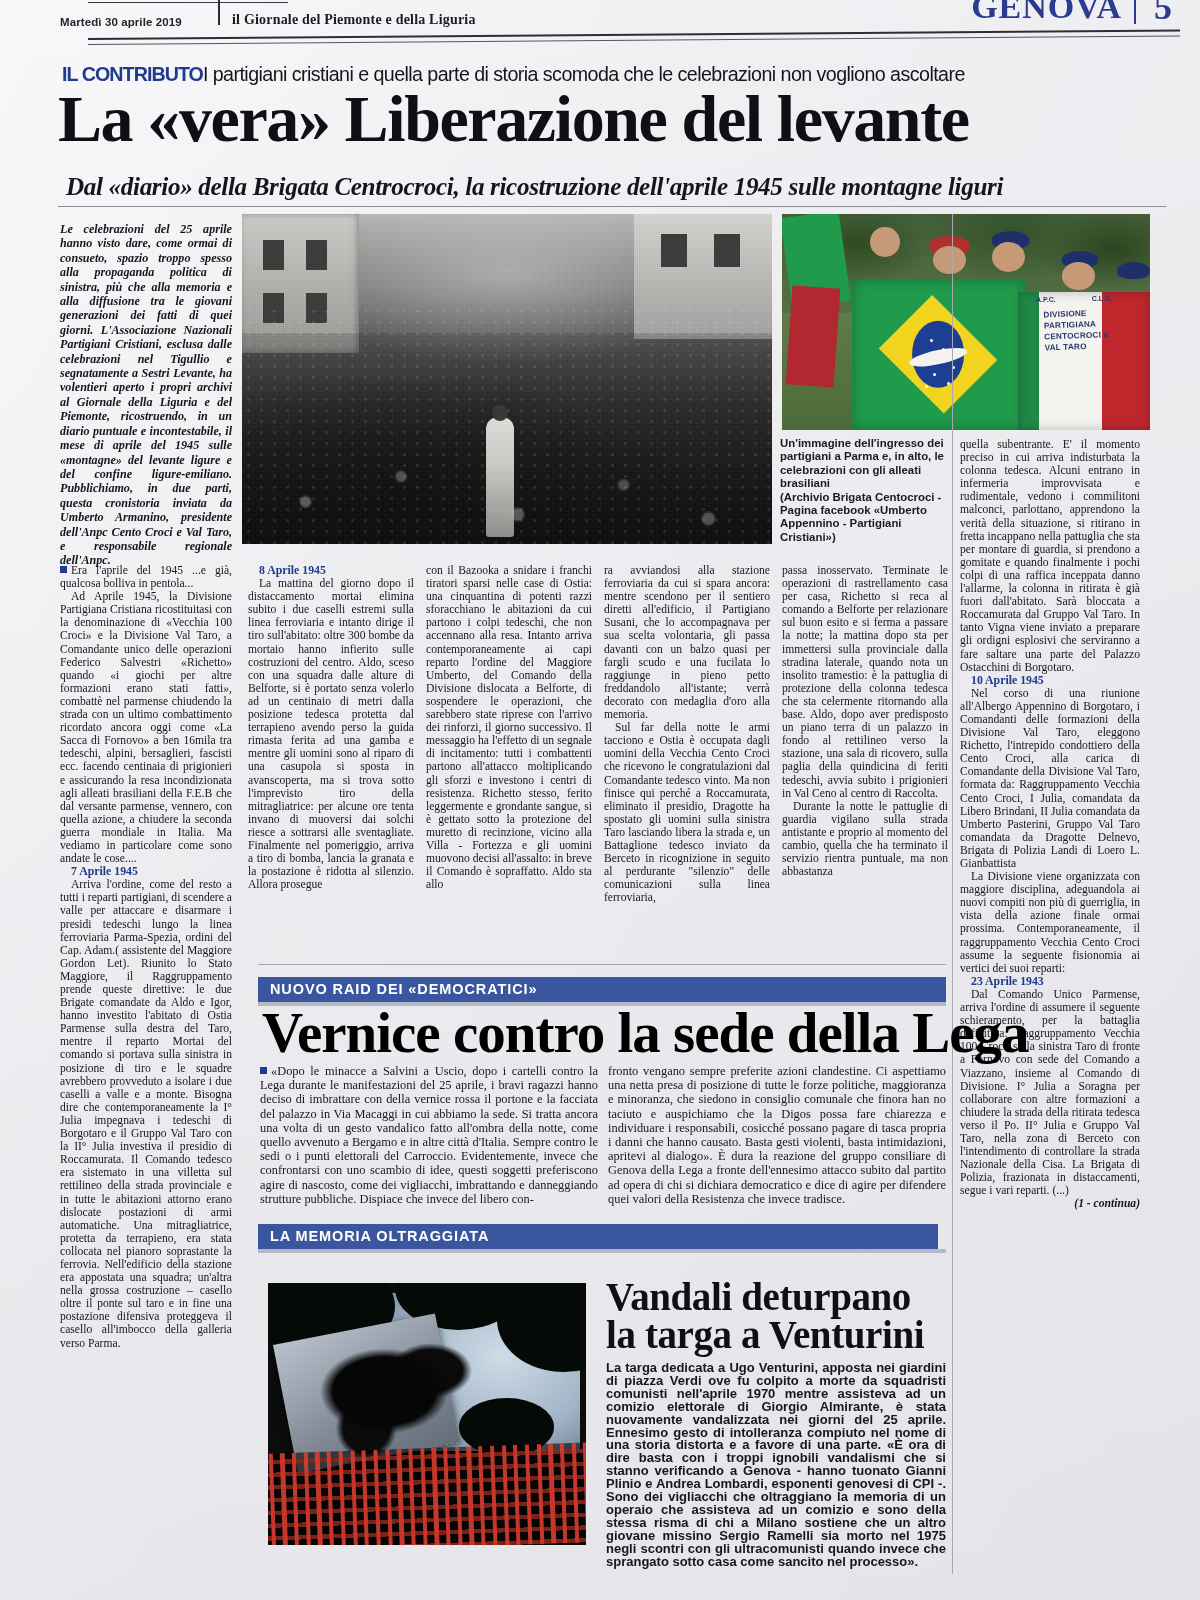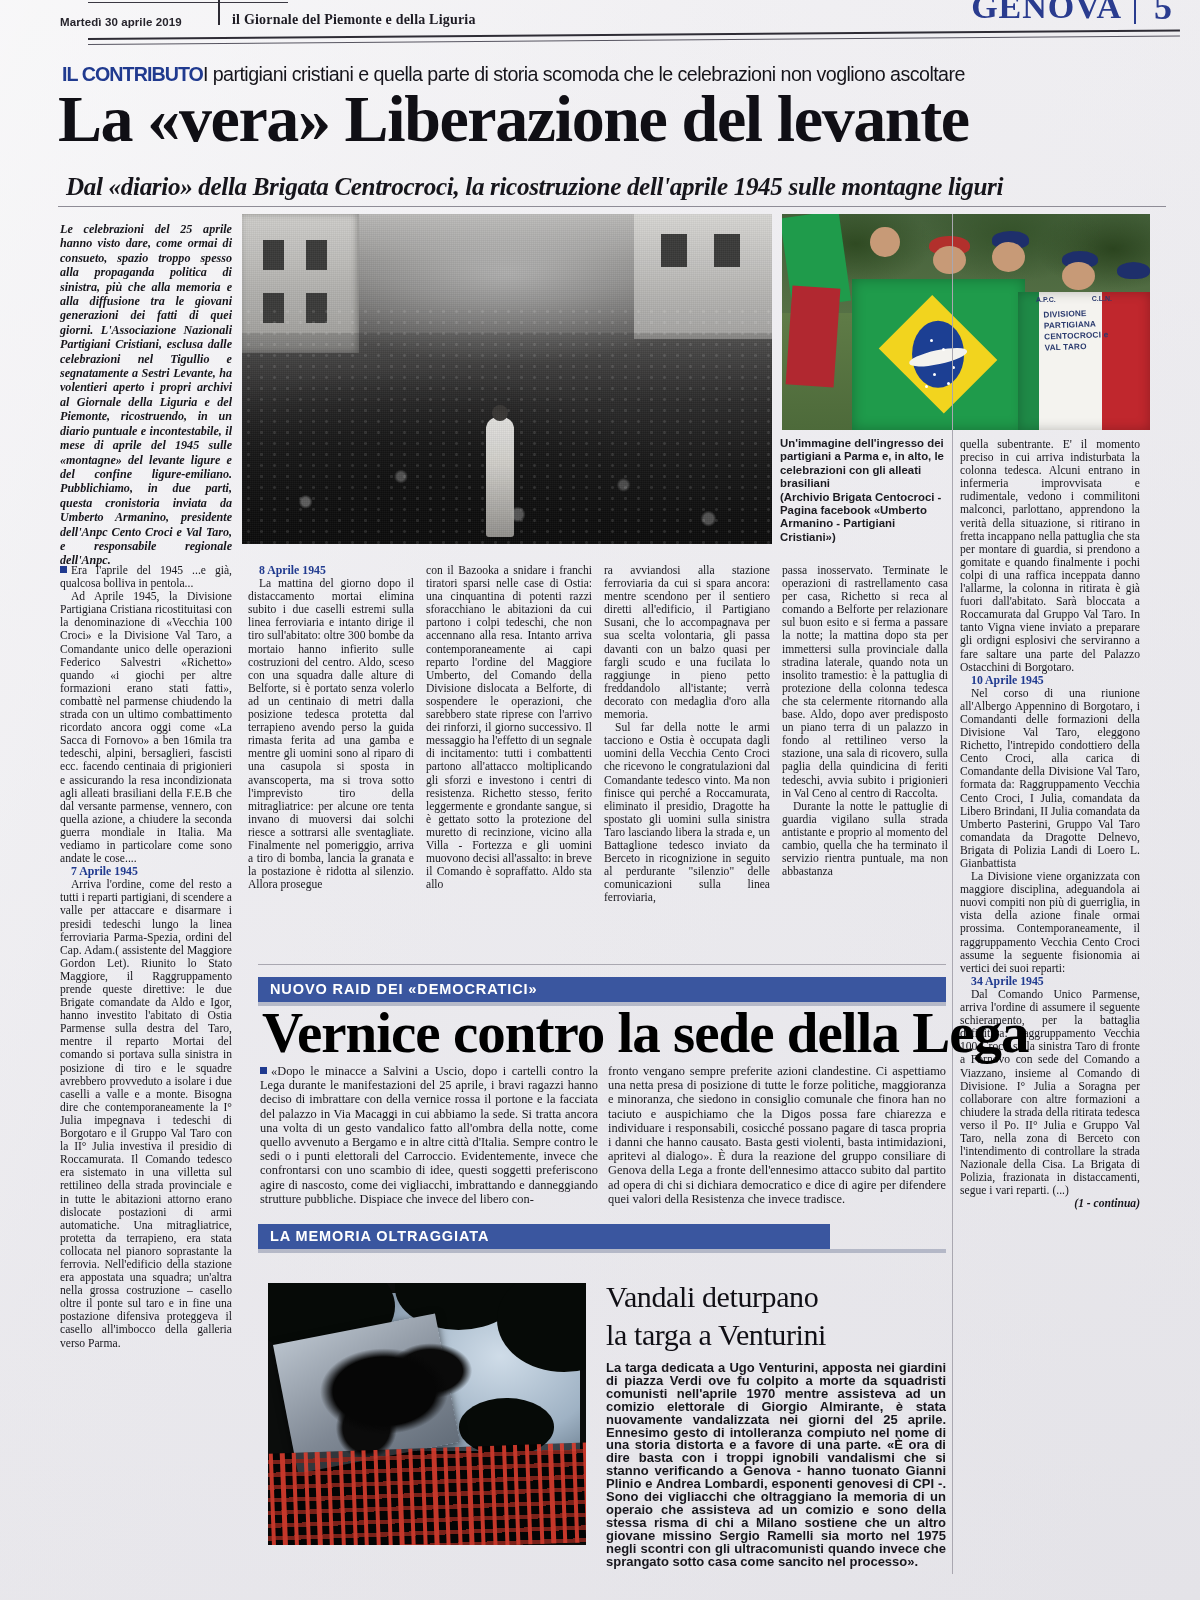--- a/index.html
+++ b/index.html
@@ -205,21 +205,21 @@
   }
   .banner-shadow{position:absolute;height:4px;background:#9ea4b8;opacity:.7;}
 
   .art2title{
     position:absolute;font-family:"Liberation Serif",serif;
     font-weight:700;font-size:57px;line-height:50px;color:#000000;letter-spacing:-1px;
     white-space:nowrap;
   }
   .art3title{
     position:absolute;font-family:"Liberation Serif",serif;
-    font-weight:400;font-size:30px;line-height:38px;color:#100f15;letter-spacing:-.4px;
+    font-weight:700;font-size:39px;line-height:38px;color:#100f15;letter-spacing:-.4px;
   }
   .lead3{
     font-family:"Liberation Sans",sans-serif;font-size:13px;line-height:12.9px;text-align:justify;
     font-weight:700;color:#17161c;
   }
   .vline{position:absolute;width:1px;background:#a9a7b0;}
   .hline{position:absolute;height:1px;background:#a9a7b0;}
   .capt{
     position:absolute;font-family:"Liberation Sans",sans-serif;
     font-size:11.4px;line-height:13.4px;color:#1b1a20;font-weight:600;
@@ -293,21 +293,21 @@
     </div>
 
     <div class="fp-itflag">
       <div class="apc">A.P.C.</div>
       <div class="cln">C.L.N.</div>
       <div class="txt">DIVISIONE PARTIGIANA CENTOCROCI e VAL TARO</div>
     </div>
   </div>
 
   <div class="capt" style="left:780px;top:437px;width:172px;white-space:pre-line;">Un'immagine dell'ingresso dei partigiani a Parma e, in alto, le celebrazioni con gli alleati brasiliani
-(Archivio Brigata Centocroci - Pagina facebook «Umberto Armanino - Partigiani Cristiani»)</div>
+(Archivio Brigata Centocroci - Pagina facebook «Umberto Appennino - Partigiani Cristiani»)</div>
 
   <div class="col intro" style="left:60px;top:222px;width:172px;">
     <p class="noind">Le celebrazioni del 25 aprile hanno visto dare, come ormai di consueto, spazio troppo spesso alla propaganda politica di sinistra, più che alla memoria e alla diffusione tra le giovani generazioni dei fatti di quei giorni. L'Associazione Nazionali Partigiani Cristiani, esclusa dalle celebrazioni nel Tigullio e segnatamente a Sestri Levante, ha volentieri aperto i propri archivi al Giornale della Liguria e del Piemonte, ricostruendo, in un diario puntuale e incontestabile, il mese di aprile del 1945 sulle «montagne» del levante ligure e del confine ligure-emiliano. Pubblichiamo, in due parti, questa cronistoria inviata da Umberto Armanino, presidente dell'Anpc Cento Croci e Val Taro, e responsabile regionale dell'Anpc.</p>
   </div>
 
   <div class="col" style="left:60px;top:564px;width:172px;">
     <p class="noind"><span class="sq"></span><span>Era l'aprile del 1945 ...e già, qualcosa bolliva in pentola...</span></p>
     <p>Ad Aprile 1945, la Divisione Partigiana Cristiana ricostituitasi con la denominazione di «Vecchia 100 Croci» e la Divisione Val Taro, a Comandante unico delle operazioni Federico Salvestri «Richetto» quando «i giochi per altre formazioni erano stati fatti», combattè nel parmense chiudendo la strada con un ultimo combattimento ricordato ancora oggi come «La Sacca di Fornovo» a ben 16mila tra tedeschi, alpini, bersaglieri, fascisti ecc. facendo centinaia di prigionieri e assicurando la resa incondizionata agli alleati brasiliani della F.E.B che dal versante parmense, vennero, con quella azione, a chiudere la seconda guerra mondiale in Italia. Ma vediamo in particolare come sono andate le cose....</p>
     <p class="dateh">7 Aprile 1945</p>
     <p>Arriva l'ordine, come del resto a tutti i reparti partigiani, di scendere a valle per attaccare e disarmare i presidi tedeschi lungo la linea ferroviaria Parma-Spezia, ordini del Cap. Adam.( assistente del Maggiore Gordon Let). Riunito lo Stato Maggiore, il Raggruppamento prende queste direttive: le due Brigate comandate da Aldo e Igor, hanno investito l'abitato di Ostia Parmense sulla destra del Taro, mentre il reparto Mortai del comando si portava sulla sinistra in posizione di tiro e le squadre avrebbero provveduto a isolare i due caselli a valle e a monte. Bisogna dire che contemporaneamente la I° Julia impegnava i tedeschi di Borgotaro e il Gruppo Val Taro con la II° Julia investiva il presidio di Roccamurata. Il Comando tedesco era sistemato in una villetta sul rettilineo della strada provinciale e in tutte le abitazioni attorno erano dislocate postazioni di armi automatiche. Una mitragliatrice, protetta da terrapieno, era stata collocata nel pianoro soprastante la ferrovia. Nell'edificio della stazione era appostata una squadra; un'altra nella grossa costruzione – casello oltre il ponte sul taro e in fine una postazione difensiva proteggeva il casello all'imbocco della galleria verso Parma.</p>
@@ -330,21 +330,21 @@
   <div class="col" style="left:782px;top:564px;width:166px;">
     <p class="noind">passa inosservato. Terminate le operazioni di rastrellamento casa per casa, Richetto si reca al comando a Belforte per relazionare sul buon esito e si ferma a passare la notte; la mattina dopo sta per immettersi sulla provinciale dalla stradina laterale, quando nota un insolito tramestio: è la pattuglia di protezione della colonna tedesca che sta celermente ritornando alla base. Aldo, dopo aver predisposto un piano terra di un palazzo in fondo al rettilineo verso la stazione, una sala di ricovero, sulla paglia della quindicina di feriti tedeschi, avvia subito i prigionieri in Val Ceno al centro di Raccolta.</p>
     <p>Durante la notte le pattuglie di guardia vigilano sulla strada antistante e proprio al momento del cambio, quella che ha terminato il servizio rientra puntuale, ma non abbastanza</p>
   </div>
 
   <div class="col" style="left:960px;top:438px;width:180px;">
     <p class="noind">quella subentrante. E' il momento preciso in cui arriva indisturbata la colonna tedesca. Alcuni entrano in infermeria improvvisata e rudimentale, vedono i commilitoni malconci, parlottano, apprendono la verità della situazione, si ritirano in fretta incappano nella pattuglia che sta per montare di guardia, si prendono a gomitate e quando finalmente i pochi colpi di una raffica inceppata danno l'allarme, la colonna in ritirata è già fuori dall'abitato. Sarà bloccata a Roccamurata dal Gruppo Val Taro. In tanto Vigna viene inviato a preparare gli ordigni esplosivi che serviranno a fare saltare una parte del Palazzo Ostacchini di Borgotaro.</p>
     <p class="dateh">10 Aprile 1945</p>
     <p>Nel corso di una riunione all'Albergo Appennino di Borgotaro, i Comandanti delle formazioni della Divisione Val Taro, eleggono Richetto, l'intrepido condottiero della Cento Croci, alla carica di Comandante della Divisione Val Taro, formata da: Raggruppamento Vecchia Cento Croci, I Julia, comandata da Libero Brindani, II Julia comandata da Umberto Pasterini, Gruppo Val Taro comandata da Dragotte Delnevo, Brigata di Polizia Landi di Loero L. Gianbattista</p>
     <p>La Divisione viene organizzata con maggiore disciplina, adeguandola ai nuovi compiti non più di guerriglia, in vista della azione finale ormai prossima. Contemporaneamente, il raggruppamento Vecchia Cento Croci assume la seguente fisionomia ai vertici dei suoi reparti:</p>
-    <p class="dateh">34 Aprile 1945</p>
+    <p class="dateh">23 Aprile 1943</p>
     <p>Dal Comando Unico Parmense, arriva l'ordine di assumere il seguente schieramento, per la battaglia definitiva: Raggruppamento Vecchia 100 Croci, sulla sinistra Taro di fronte a Fornovo con sede del Comando a Viazzano, insieme al Comando di Divisione. I° Julia a Soragna per collaborare con altre formazioni a chiudere la strada della ritirata tedesca verso il Po. II° Julia e Gruppo Val Taro, nella zona di Berceto con l'intendimento di controllare la strada Nazionale della Cisa. La Brigata di Polizia, frazionata in distaccamenti, segue i vari reparti. (...)</p>
     <p class="fin">(1 - continua)</p>
   </div>
 
   <div class="vline" style="left:952px;top:214px;height:1360px;"></div>
 
   <div class="hline" style="left:258px;top:964px;width:688px;"></div>
   <div class="banner" style="left:258px;top:977px;width:688px;">
     <div class="btxt">NUOVO RAID DEI «DEMOCRATICI»</div>
   </div>
@@ -352,21 +352,21 @@
 
   <div class="art2title" style="left:262px;top:1008px;width:688px;">Vernice contro la sede della Lega</div>
 
   <div class="col" style="left:260px;top:1064px;width:338px;font-size:12.4px;line-height:14.2px;">
     <p class="noind"><span class="sq"></span><span>«Dopo le minacce a Salvini a Uscio, dopo i cartelli contro la Lega durante le manifestazioni del 25 aprile, i bravi ragazzi hanno deciso di imbrattare con della vernice rossa il portone e la facciata del palazzo in Via Macaggi in cui abbiamo la sede. Si tratta ancora una volta di un gesto vandalico fatto all'ombra della notte, come quello avvenuto a Bergamo e in altre città d'Italia. Sempre contro le sedi o i punti elettorali del Carroccio. Evidentemente, invece che confrontarsi con uno scambio di idee, questi soggetti preferiscono agire di nascosto, come dei vigliacchi, imbrattando e danneggiando strutture pubbliche. Dispiace che invece del libero con-</span></p>
   </div>
   <div class="col" style="left:608px;top:1064px;width:338px;font-size:12.4px;line-height:14.2px;">
     <p class="noind">fronto vengano sempre preferite azioni clandestine. Ci aspettiamo una netta presa di posizione di tutte le forze politiche, maggioranza e minoranza, che siedono in consiglio comunale che finora han no taciuto e auspichiamo che la Digos possa fare chiarezza e individuare i responsabili, cosicché possano pagare di tasca propria i danni che hanno causato. Basta gesti violenti, basta intimidazioni, apritevi al dialogo». È dura la reazione del gruppo consiliare di Genova della Lega a fronte dell'ennesimo attacco subito dal partito ad opera di chi si dichiara democratico e dice di agire per difendere quei valori della Resistenza che invece tradisce.</p>
   </div>
 
-  <div class="banner" style="left:258px;top:1224px;width:572px;">
+  <div class="banner" style="left:258px;top:1224px;width:680px;">
     <div class="btxt">LA MEMORIA OLTRAGGIATA</div>
   </div>
   <div class="banner-shadow" style="left:258px;top:1249px;width:688px;"></div>
 
   <div class="photo plaque" style="left:268px;top:1283px;width:318px;height:262px;">
     <div class="pl-sky"></div>
     <div class="pl-tree" style="left:-6%;top:-10%;width:46%;height:38%;"></div>
     <div class="pl-tree" style="left:40%;top:-14%;width:40%;height:32%;"></div>
     <div class="pl-tree" style="left:72%;top:-6%;width:42%;height:40%;"></div>
     <div class="pl-tree" style="left:60%;top:44%;width:30%;height:22%;"></div>

